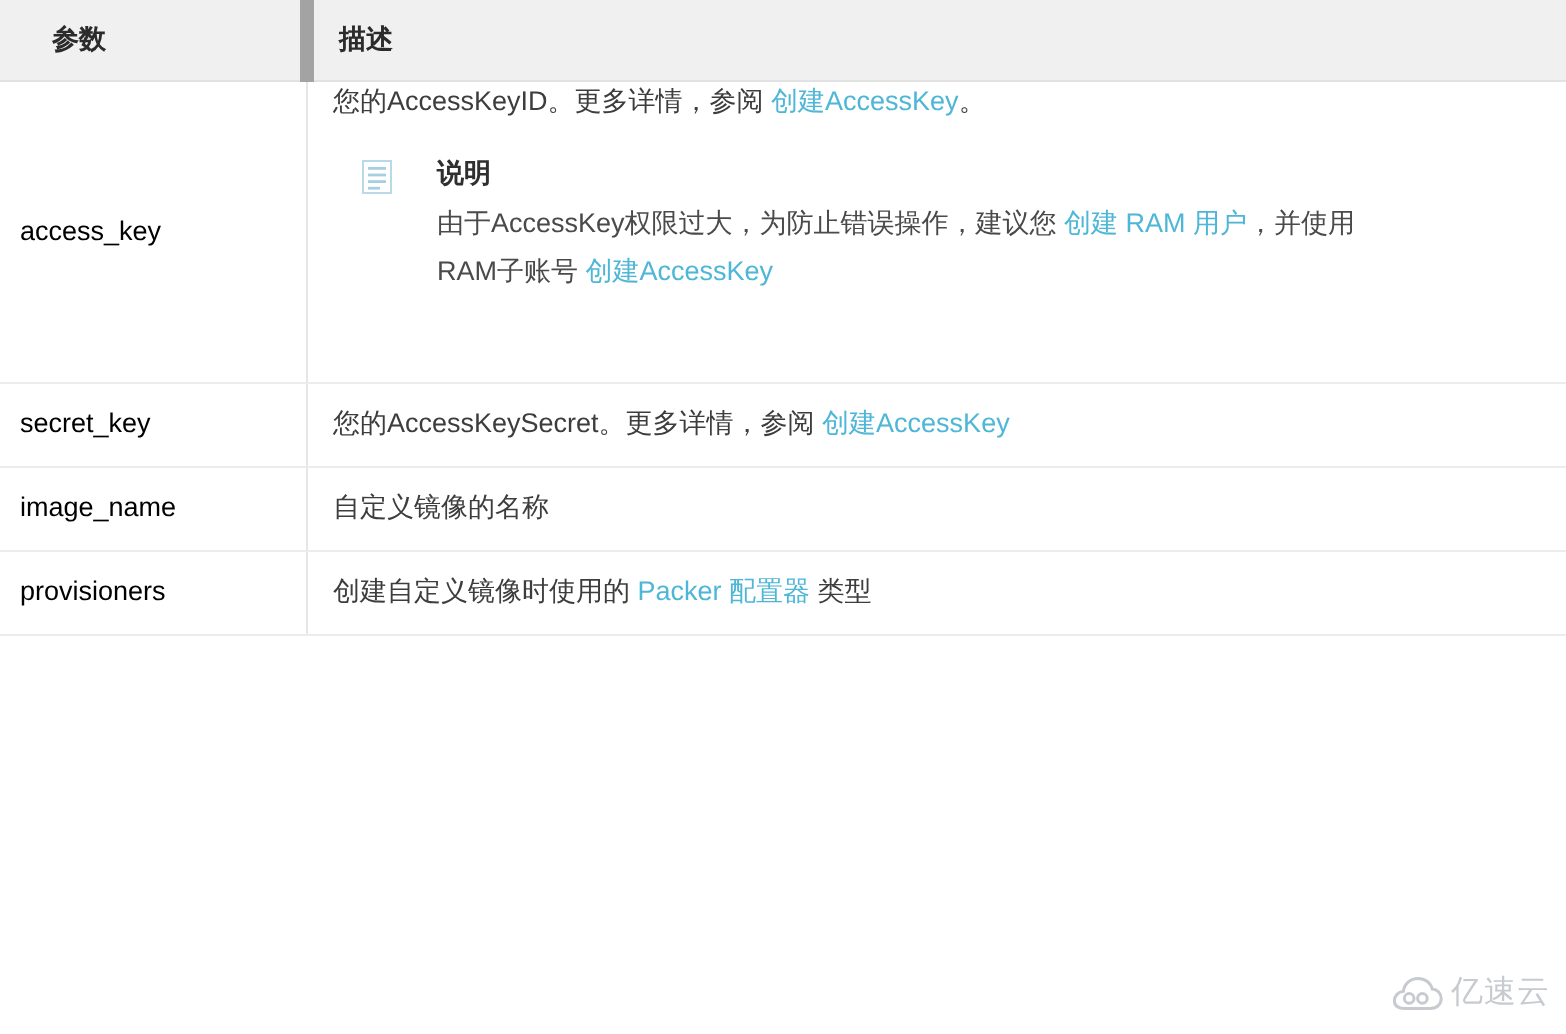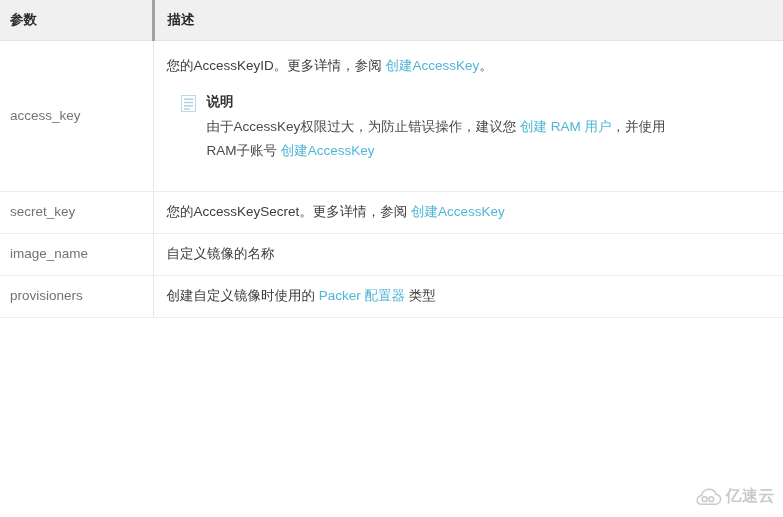--- a/index.html
+++ b/index.html
@@ -38,68 +38,68 @@
     font-weight: bold;
     font-size: 13.5px;
     color: #2b2b2b;
     text-align: left;
     padding: 11px 12px 11px 12px;
     border-bottom: 1px solid #e2e2e2;
     vertical-align: middle;
     height: 18px;
   }
   thead th.th-param {
-    border-right: 3px solid #a3a3a3;
-    padding-left: 10px;
+    border-right: 7px solid #a3a3a3;
+    padding-left: 26px;
   }
   thead th.th-desc {
     padding-left: 13px;
   }
 
   tbody td {
     border-bottom: 1px solid #ececec;
     vertical-align: middle;
     padding: 10px 12px;
     font-size: 13.5px;
     line-height: 1.55;
     color: #444444;
     background: #ffffff;
   }
   tbody td.td-param {
     border-right: 1px solid #e6e6e6;
     padding-left: 10px;
-    color: #737373;
+    color: #000000;
     word-break: break-all;
     font-size: 13.5px;
   }
   tbody td.td-desc {
     padding-left: 13px;
     color: #3d3d3d;
   }
 
   tbody tr.row-tall td { height: 130px; vertical-align: top; padding-top: 0; }
   tbody tr.row-tall td.td-param {
     vertical-align: middle;
     padding-top: 10px;
   }
 
   a.lnk {
     color: #4eb6d6;
     text-decoration: none;
   }
 
   .desc-main {
-    padding-top: 15px;
   }
 
   .note-block {
     margin-top: 16px;
     margin-left: 14px;
     display: flex;
     align-items: flex-start;
+    gap: 12px;
   }
   .note-icon {
     flex: 0 0 auto;
     width: 15px;
     height: 17px;
     margin-top: 2px;
     margin-right: 11px;
   }
   .note-body {
     flex: 1 1 auto;
@@ -122,21 +122,20 @@
   .watermark {
     position: absolute;
     right: 8px;
     bottom: 10px;
     display: flex;
     align-items: center;
     gap: 4px;
     opacity: 0.55;
     pointer-events: none;
     user-select: none;
-    font-weight: bold;
   }
   .watermark .wm-text {
     font-size: 16px;
     color: #9aa0a8;
     letter-spacing: 0.5px;
     font-family: "DejaVu Sans", "Liberation Sans", sans-serif;
   }
   .watermark svg { display: block; }
 </style>
 </head>

